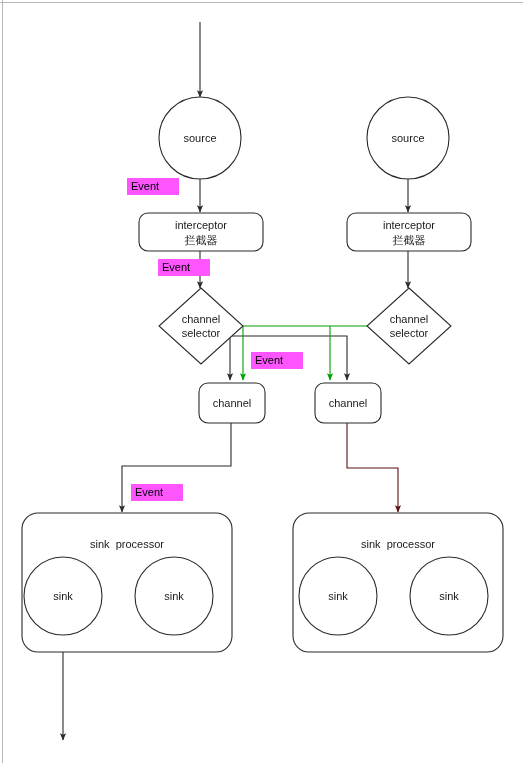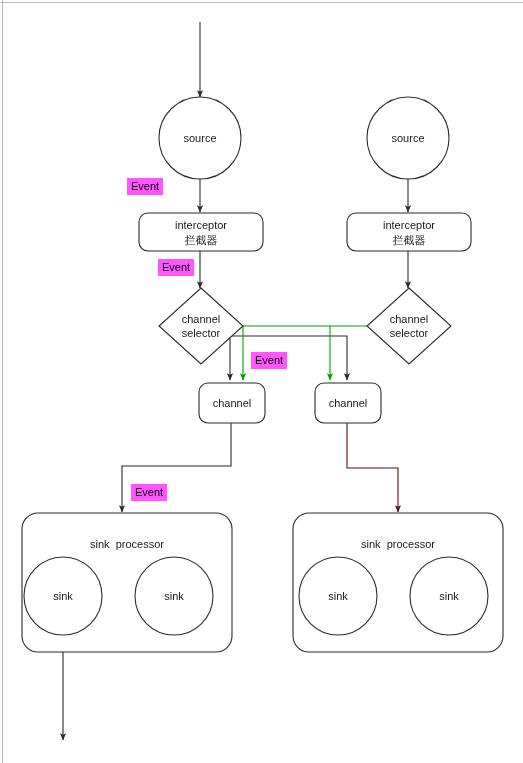--- a/index.html
+++ b/index.html
@@ -58,21 +58,21 @@
     stroke-width: 1;
     fill: none;
   }
   .event-tag {
     position: absolute;
     background: #ff55ff;
     color: #000000;
     font-family: "Liberation Sans", "DejaVu Sans", sans-serif;
     font-size: 11px;
     line-height: 14px;
-    padding: 1px 4px 2px 4px;
+    padding: 1px 20px 2px 4px;
     white-space: nowrap;
   }
 </style>
 </head>
 <body>
 
 <div id="canvas">
 
   <svg class="diagram" viewBox="0 0 523 763" xmlns="http://www.w3.org/2000/svg">
     <defs>

